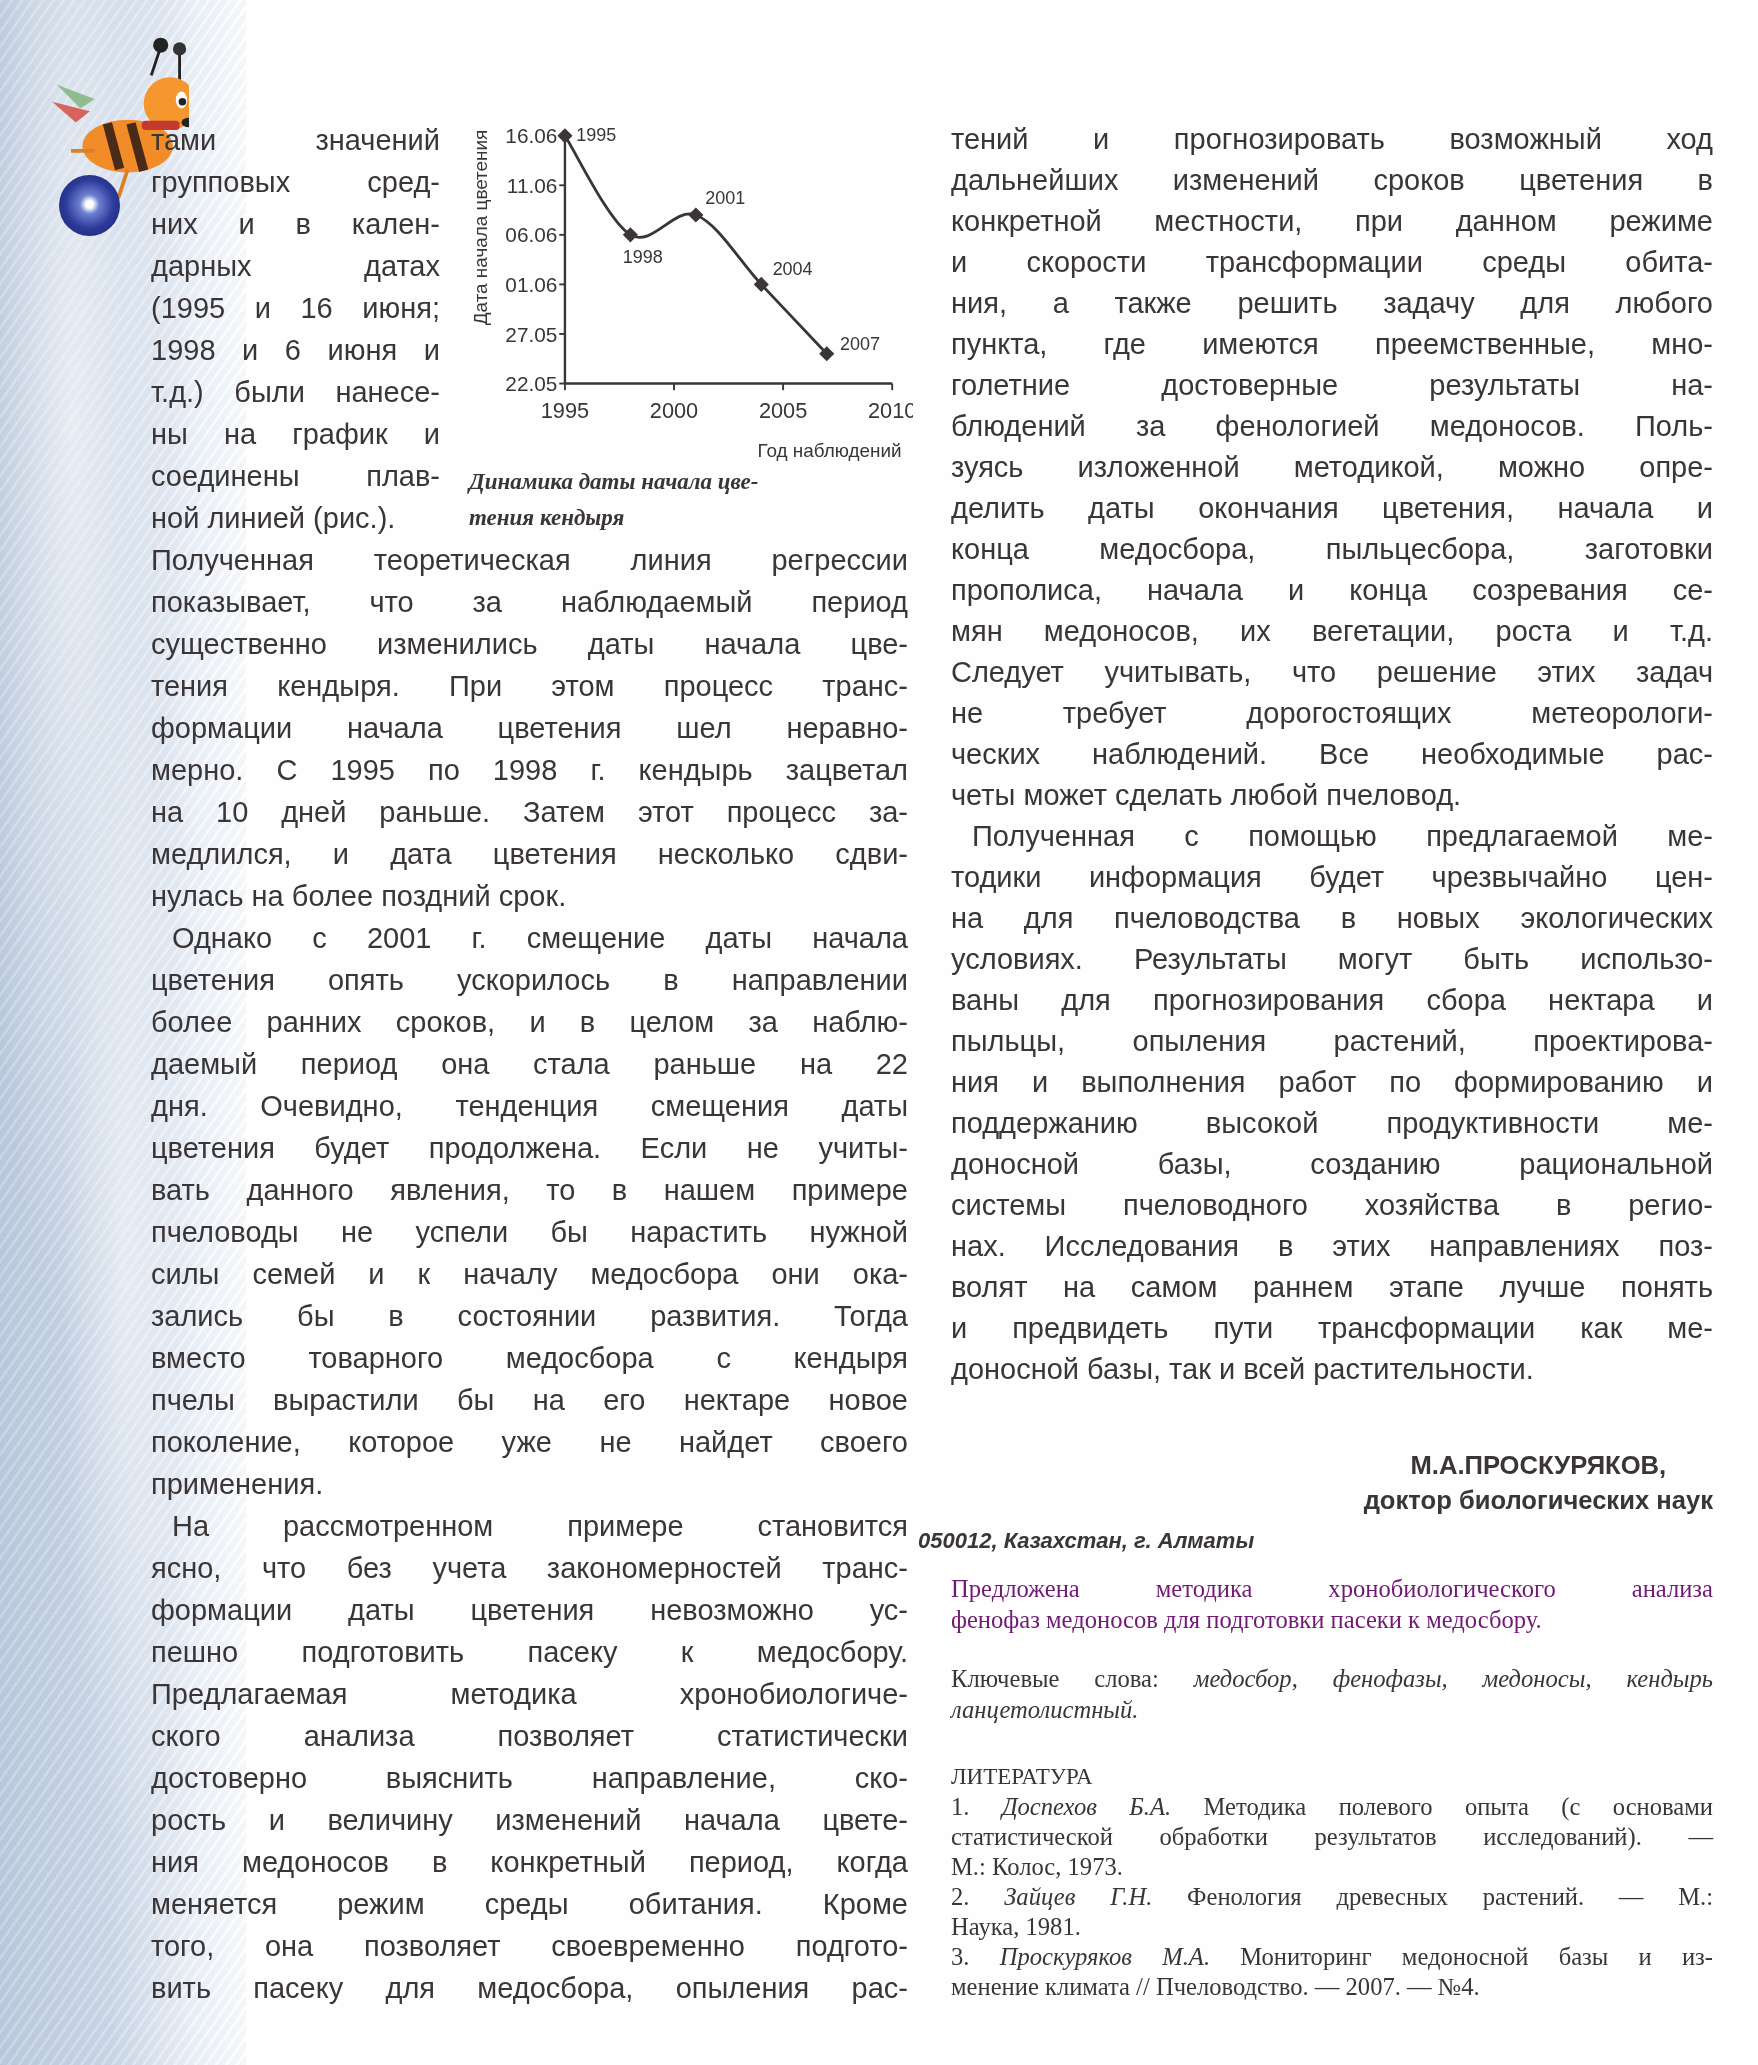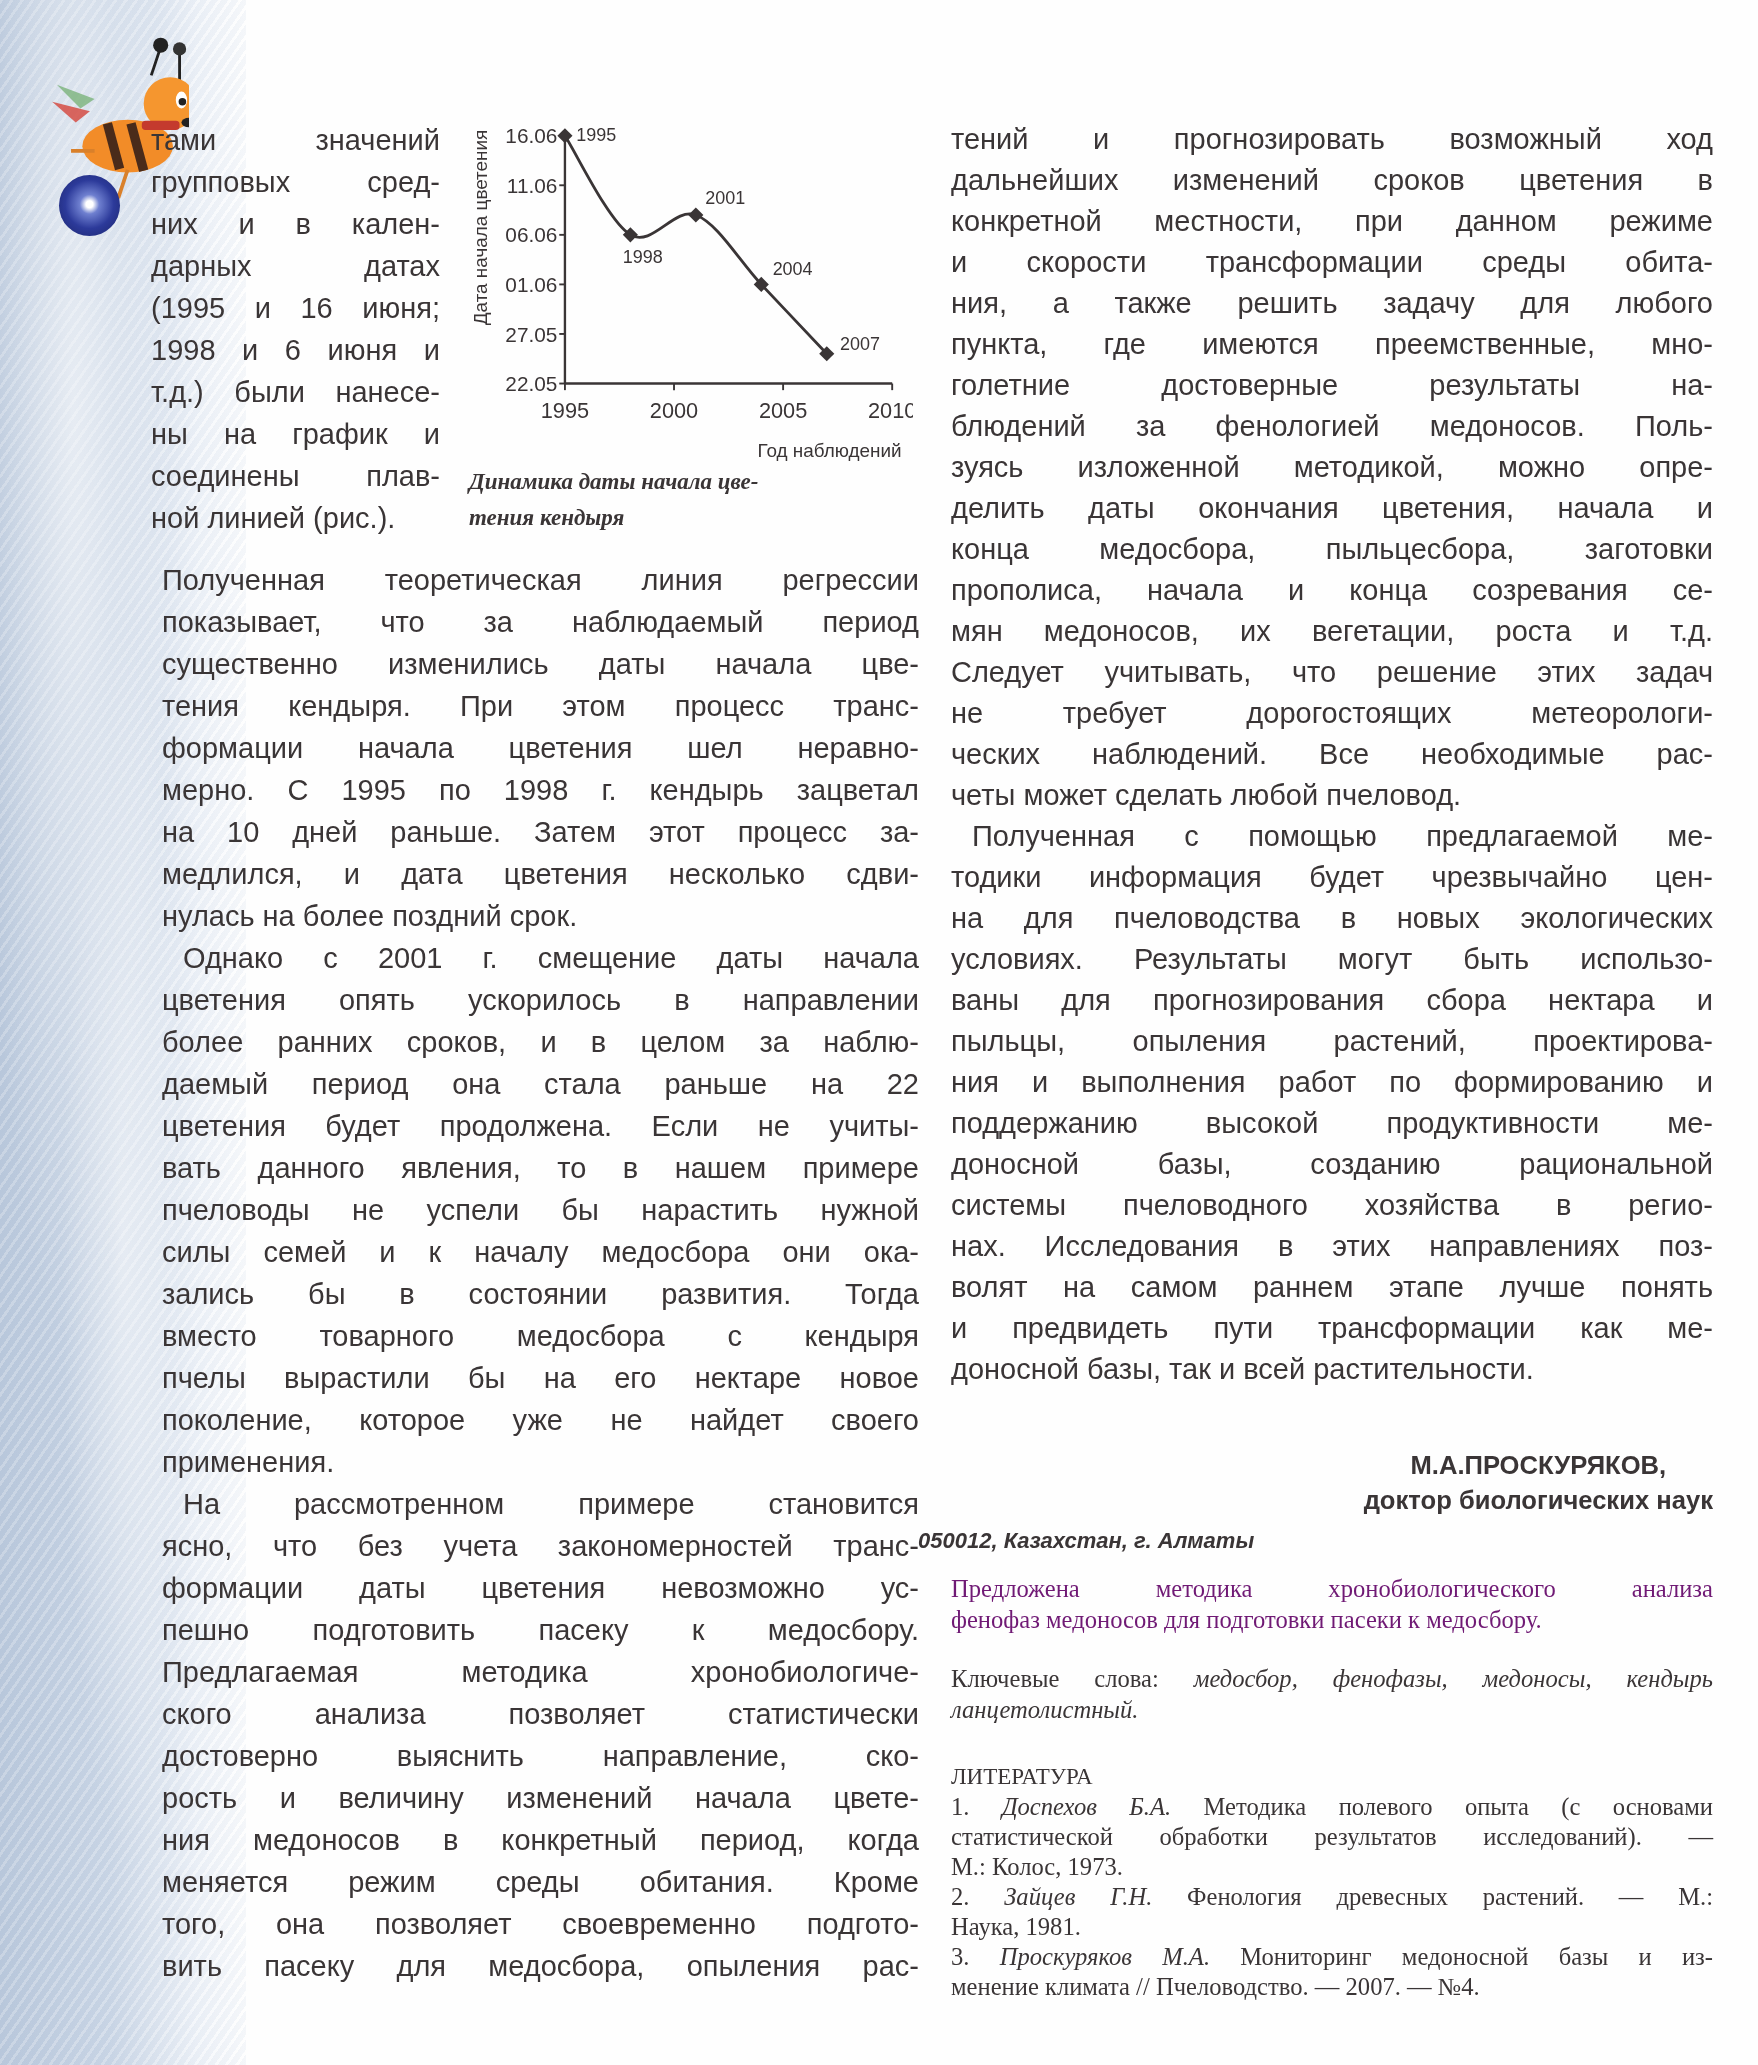--- a/index.html
+++ b/index.html
@@ -13,21 +13,21 @@
       linear-gradient(90deg, #b7c6da 0%, #c9d5e5 45%, rgba(235,240,247,0.7) 80%, rgba(254,254,254,0) 100%);
   }
   .bee { position:absolute; left:38px; top:28px; width:151px; height:208px; }
   .ornament { position:absolute; left:59px; top:175px; width:61px; height:61px; border-radius:50%;
     background: radial-gradient(circle at 50% 48%, #ffffff 0 8%, #6f80d0 22%, #2c3a9a 55%, #1a2368 100%); }
   .col { position:absolute; font-size:29px; line-height:42px; text-align:justify; }
   .col .ln { display:block; white-space:nowrap; text-align:justify; text-align-last:justify; height:42px; }
   .col .ln.last { text-align-last:left; }
   .col .ln.indent { padding-left:21px; }
   #col-left-narrow { left:151px; top:119px; width:289px; }
-  #col-left-wide { left:162px; top:539px; width:757px;margin-top:20px; }
+  #col-left-wide { left:151px; top:539px; width:757px; }
   #col-right { left:951px; top:119px; width:762px; }
   #col-right .ln { height:41px; line-height:41px; }
   .chart { position:absolute; left:459px; top:112px; width:454px; height:352px; }
   .chart text { font-family:"Liberation Sans", sans-serif; fill:#3a3536; }
   .caption { position:absolute; left:469px; top:464px; width:445px; font-family:"Liberation Serif", serif;
     font-style:italic; font-weight:bold; font-size:23px; line-height:36px; color:#3a3536; }
   .signature { position:absolute; right:45px; top:1448px; text-align:center; font-weight:bold;
     font-size:25.6px; line-height:35px; }
   .address { position:absolute; left:918px; top:1528px; font-weight:bold; font-style:italic; font-size:22px; }
   .abstract { position:absolute; left:951px; top:1573px; width:762px; font-family:"Liberation Serif", serif;
@@ -139,20 +139,21 @@
     <span class="ln">тения кендыря. При этом процесс транс-</span>
     <span class="ln">формации начала цветения шел неравно-</span>
     <span class="ln">мерно. С 1995 по 1998 г. кендырь зацветал</span>
     <span class="ln">на 10 дней раньше. Затем этот процесс за-</span>
     <span class="ln">медлился, и дата цветения несколько сдви-</span>
     <span class="ln last">нулась на более поздний срок.</span>
     <span class="ln indent">Однако с 2001 г. смещение даты начала</span>
     <span class="ln">цветения опять ускорилось в направлении</span>
     <span class="ln">более ранних сроков, и в целом за наблю-</span>
     <span class="ln">даемый период она стала раньше на 22</span>
+    <span class="ln">дня. Очевидно, тенденция смещения даты</span>
     <span class="ln">цветения будет продолжена. Если не учиты-</span>
     <span class="ln">вать данного явления, то в нашем примере</span>
     <span class="ln">пчеловоды не успели бы нарастить нужной</span>
     <span class="ln">силы семей и к началу медосбора они ока-</span>
     <span class="ln">зались бы в состоянии развития. Тогда</span>
     <span class="ln">вместо товарного медосбора с кендыря</span>
     <span class="ln">пчелы вырастили бы на его нектаре новое</span>
     <span class="ln">поколение, которое уже не найдет своего</span>
     <span class="ln last">применения.</span>
     <span class="ln indent">На рассмотренном примере становится</span>

